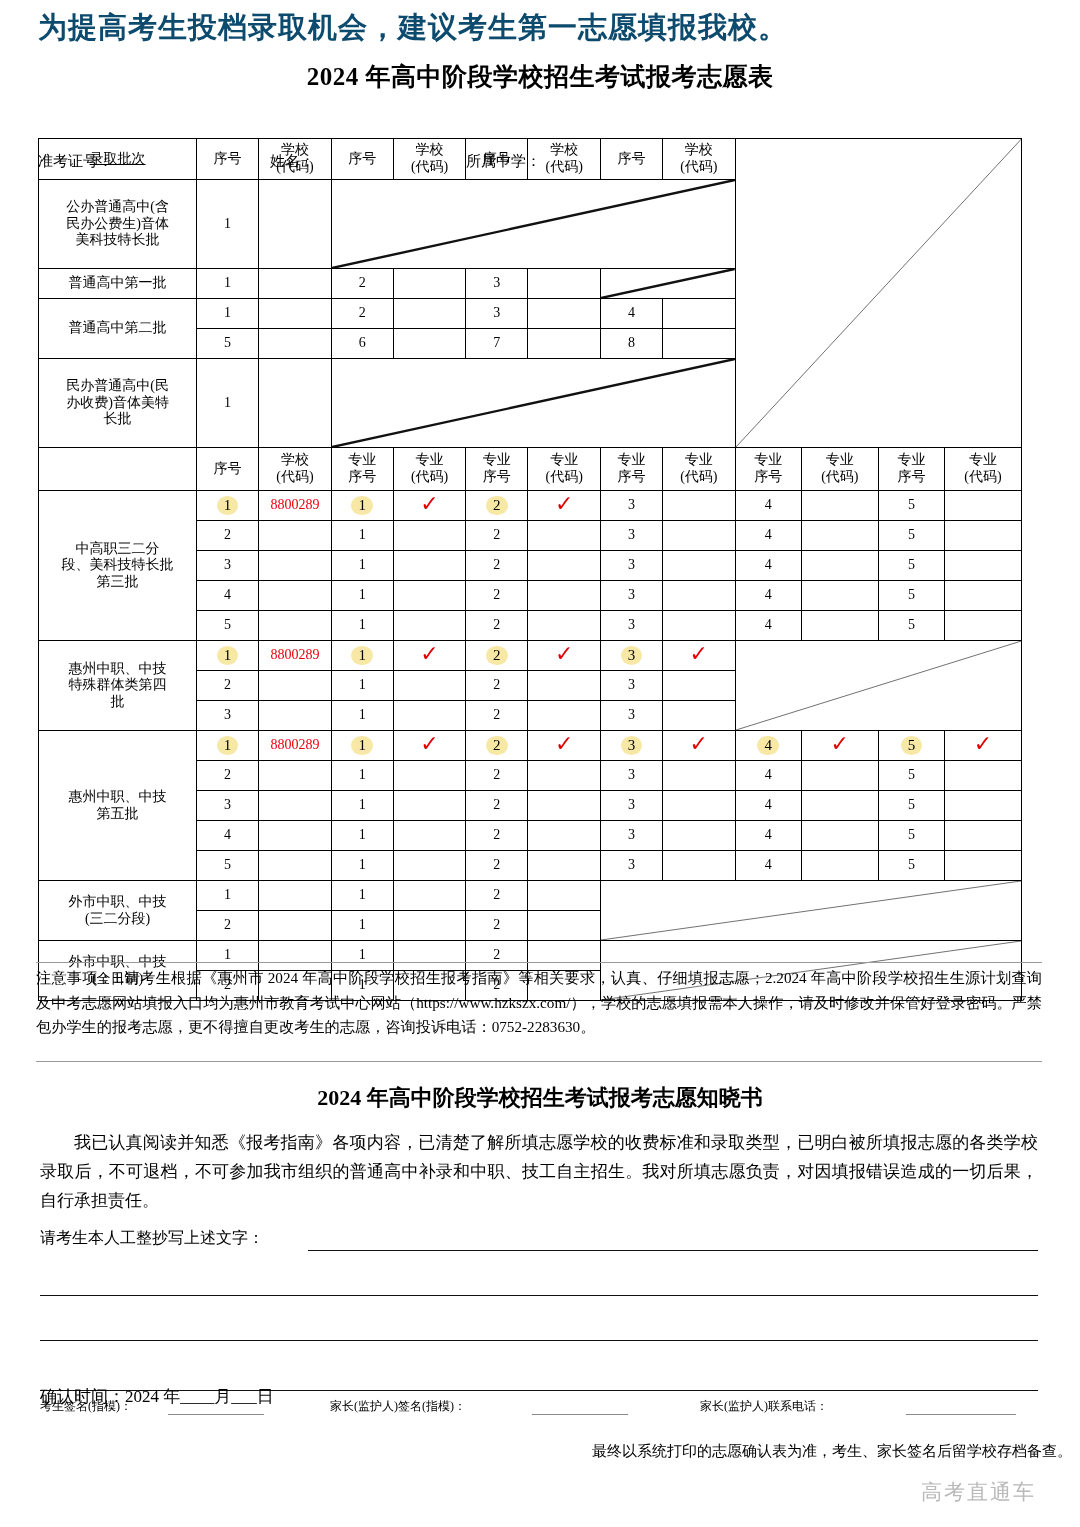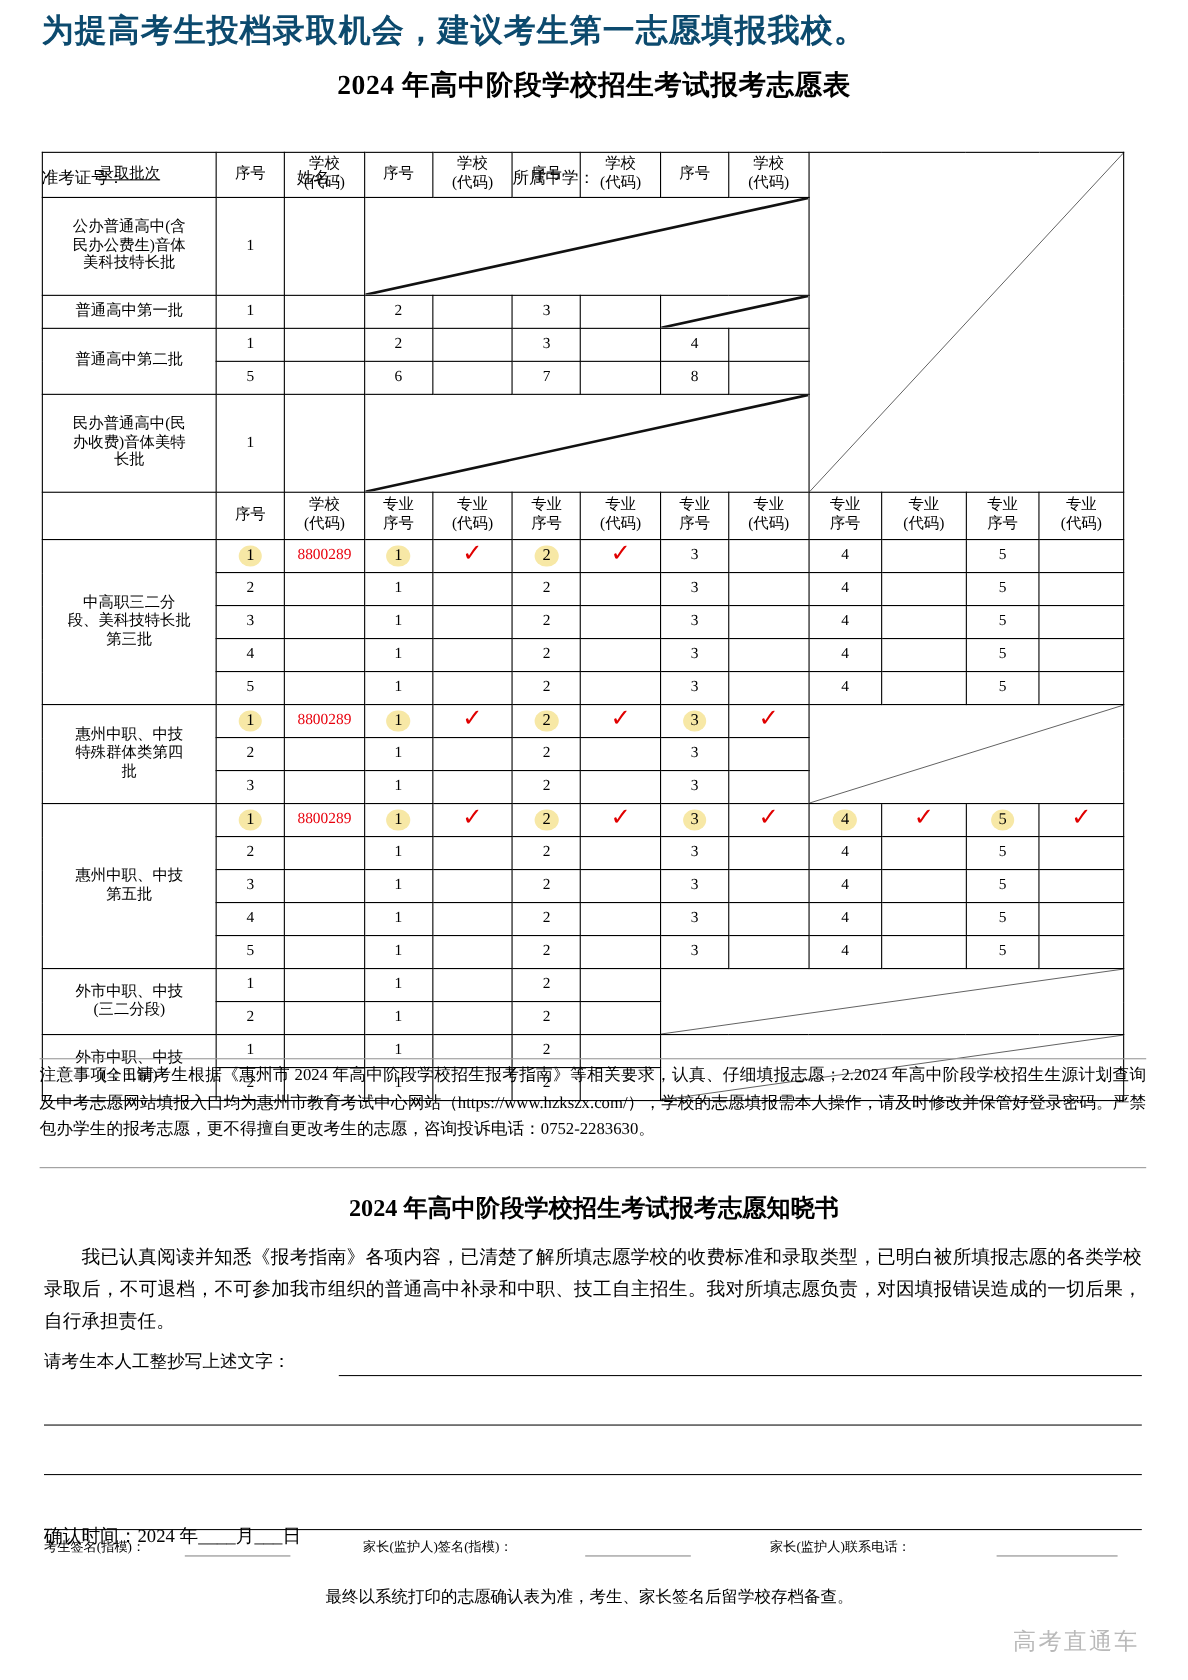--- a/index.html
+++ b/index.html
@@ -103,21 +103,21 @@
   .s1u{left:128px;width:96px;}
   .s2{left:290px;}
   .s2u{left:492px;width:96px;}
   .s3{left:660px;}
   .s3u{left:866px;width:110px;}
 
   .confirm{
     position:absolute;left:40px;top:1385px;font-size:17px;white-space:nowrap;
   }
   .footnote{
-    position:absolute;left:0;top:1442px;width:1072px;text-align:center;
+    position:absolute;left:0;top:1442px;width:1072px;text-align:right;
     font-size:15px;
   }
   .watermark{
     position:absolute;right:44px;top:1478px;
     font-family:"Liberation Sans","DejaVu Sans",sans-serif;
     font-size:21px;color:#b9b9b9;letter-spacing:2px;
   }
 </style>
 </head>
 <body>

